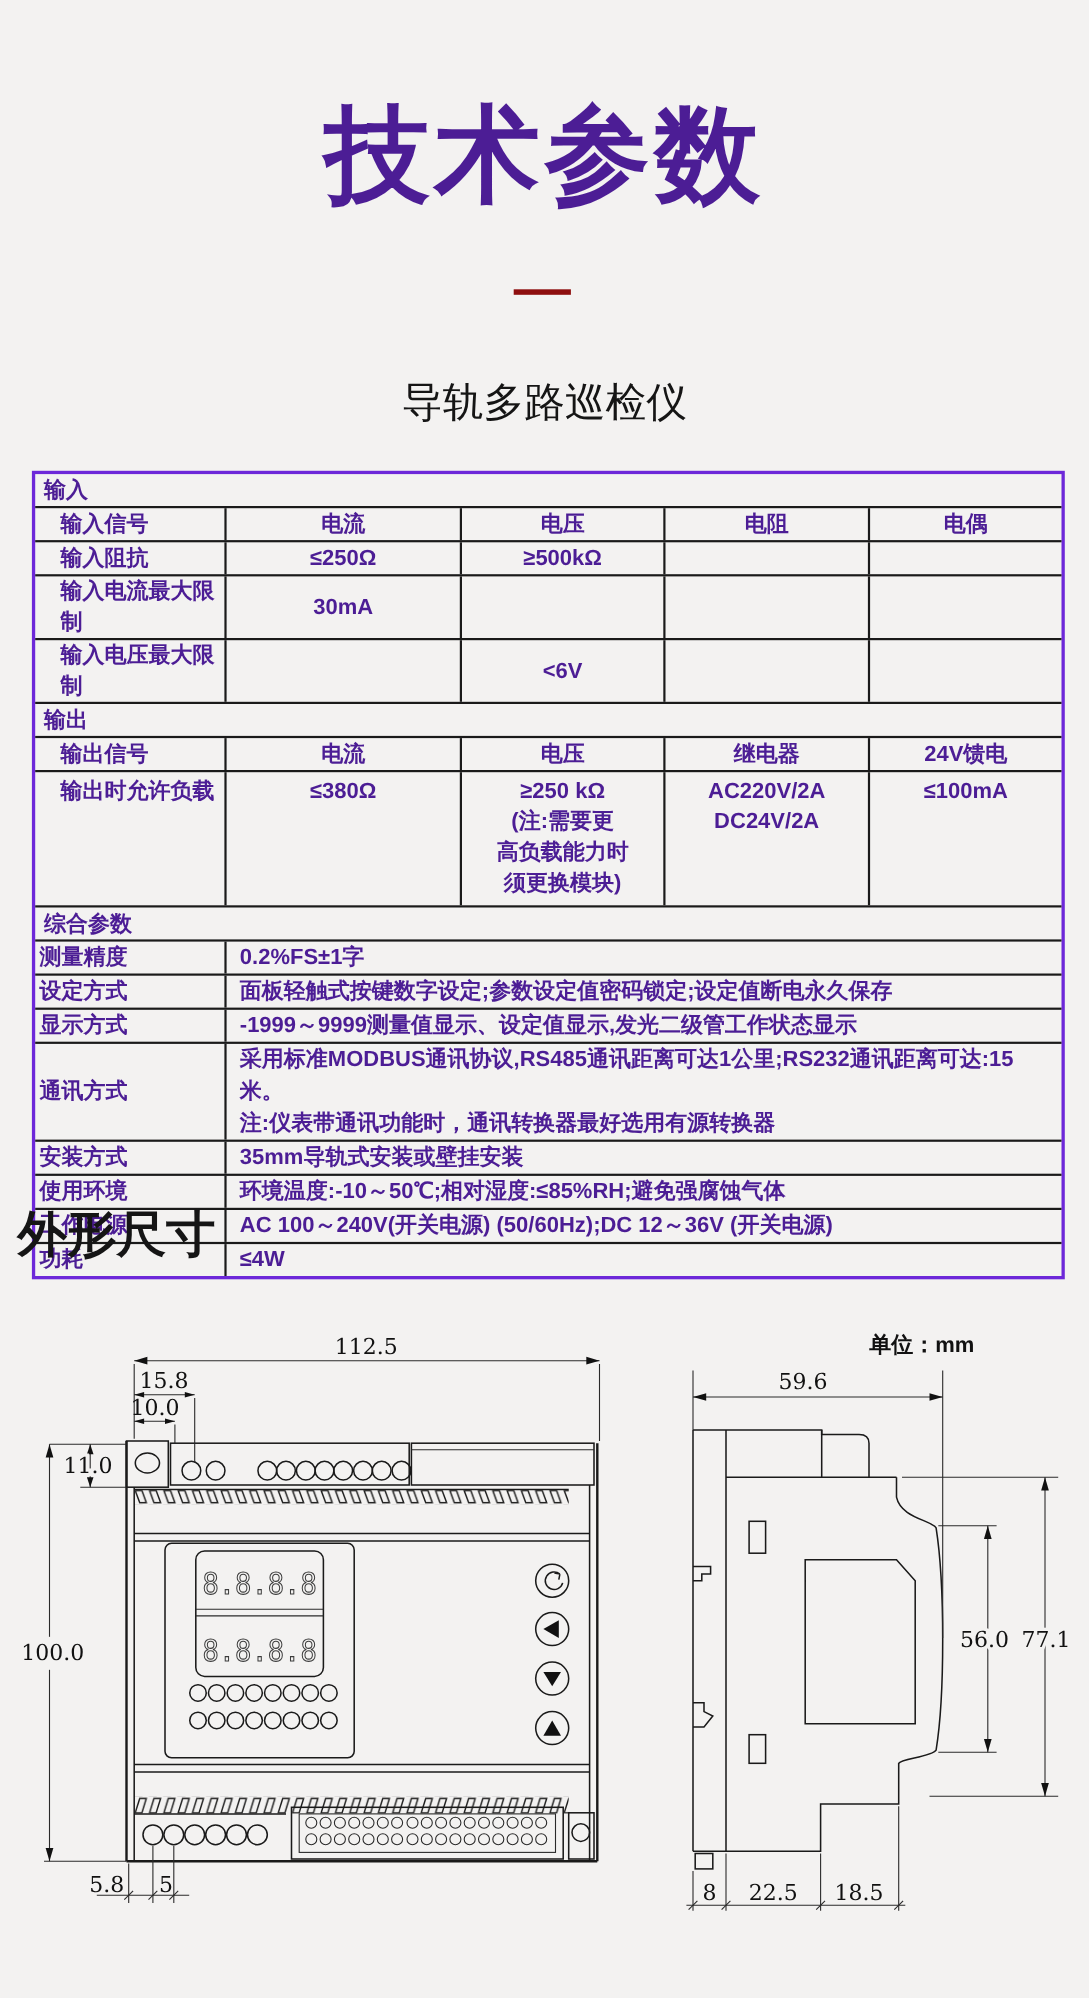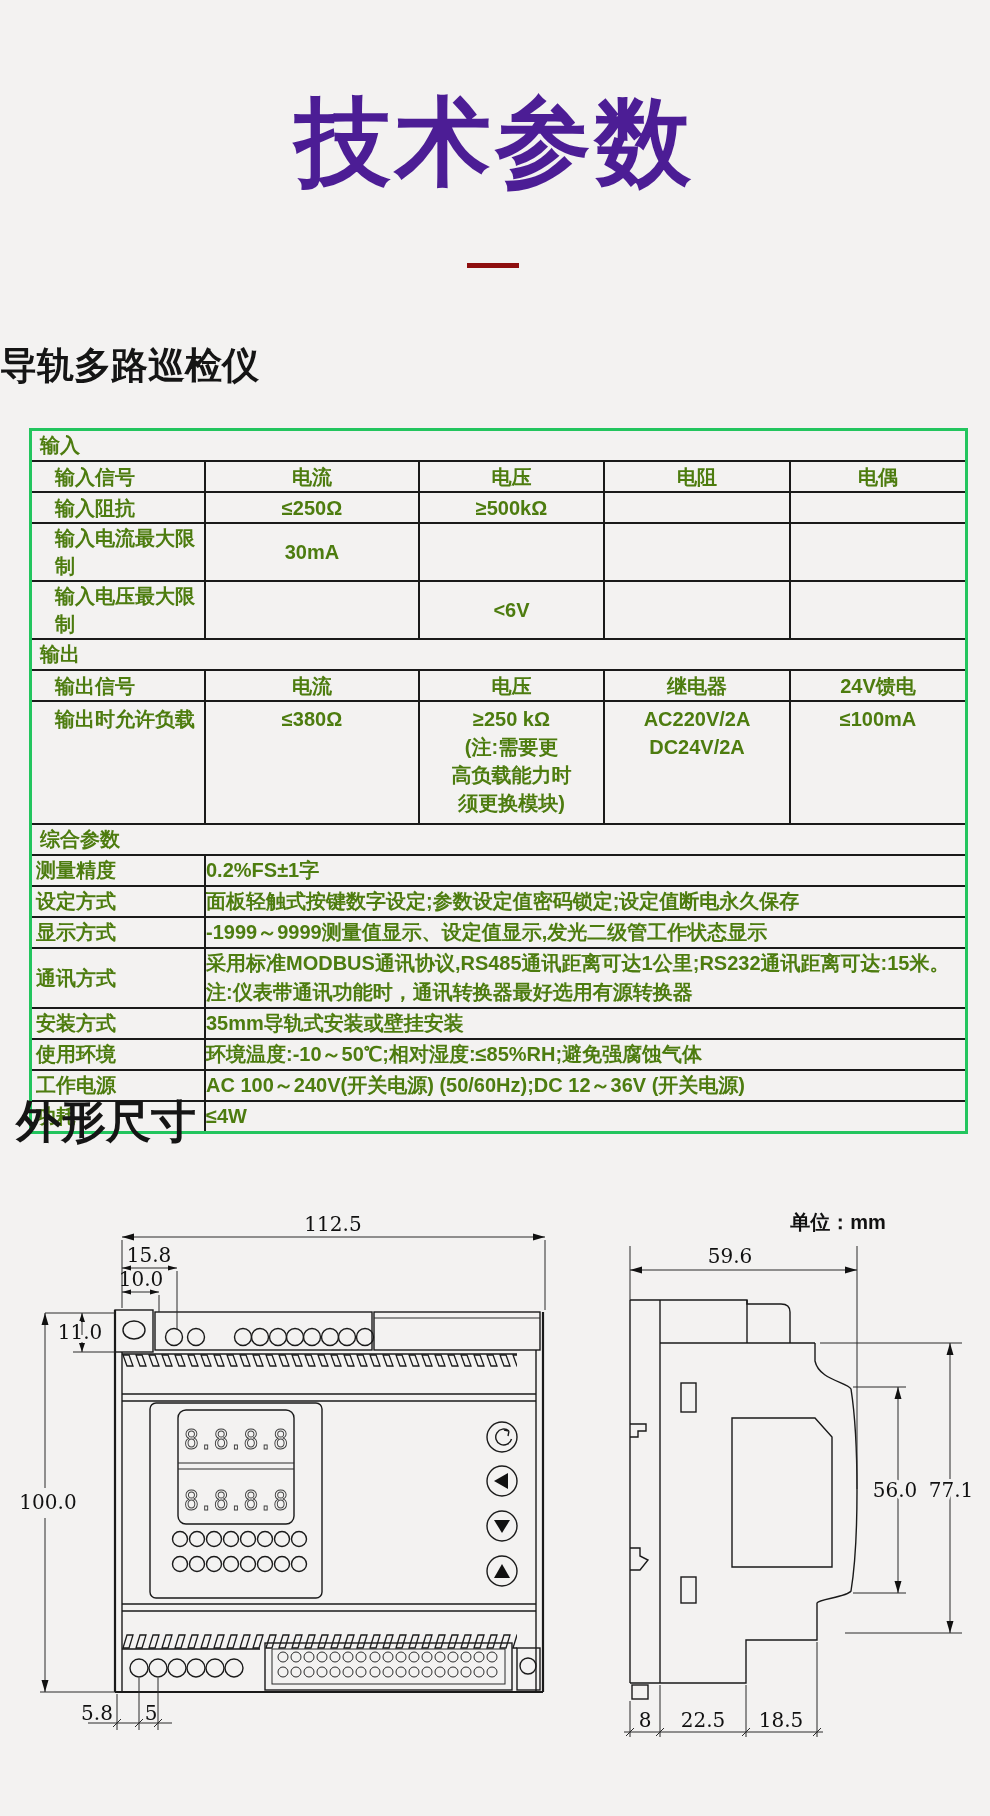--- a/index.html
+++ b/index.html
@@ -1,40 +1,40 @@
 <!DOCTYPE html>
 <html><head>
 <meta charset="utf-8">
 <style>
   html,body{margin:0;padding:0;}
   body{background:#f3f2f1;font-family:"Liberation Sans",sans-serif;color:#1a1a1a;}
   .page{position:relative;width:990px;height:1816px;background:#f3f2f1;overflow:hidden;}
   .big-title{position:absolute;top:92px;left:0;width:100%;text-align:center;
     font-size:96px;font-weight:900;letter-spacing:4px;color:#4c1d95;line-height:1.05;}
   .divider{position:absolute;top:263px;left:467px;width:52px;height:5px;}
-  .subtitle{position:absolute;top:341px;left:0;width:100%;
-    font-size:37px;font-weight:700;color:#151515;}
+  .subtitle{position:absolute;top:341px;left:0;width:100%;text-align:center;
+    font-size:37px;font-weight:400;color:#151515;}
   .section2-title{position:absolute;top:1092px;left:0;width:100%;text-align:left;
     font-size:45px;font-weight:800;color:#151515;margin-left:16px;}
   
-  .spec{position:absolute;top:428px;left:29px;width:933px;border:3px solid #22c55e;
-    font-size:20px;font-weight:700;color:#4d7c0f;}
+  .spec{position:absolute;top:428px;left:29px;width:933px;border:3px solid #6d28d9;
+    font-size:20px;font-weight:700;color:#4c1d95;}
   .row{border-top:2px solid #1a1a1a;}
   .row:first-child{border-top:none;}
   .r-section{min-height:29px;display:flex;align-items:center;padding-left:8px;}
   .r-cells{display:grid;grid-template-columns:172px 214px 185px 186px 1fr;}
   .r-cells>div{min-height:29px;display:flex;align-items:center;justify-content:center;
     text-align:center;border-left:2px solid #1a1a1a;white-space:pre-line;line-height:1.4;}
   .r-cells>div:first-child{border-left:none;justify-content:flex-start;text-align:left;padding-left:23px;}
   .r-cells.tall>div{align-items:flex-start;padding-top:3px;padding-bottom:6px;}
   .r-cells.tall>div:first-child{padding-top:3px;}
   .r-wide{display:grid;grid-template-columns:172px 1fr;}
   .r-wide>div{min-height:29px;display:flex;align-items:center;white-space:pre-line;line-height:1.45;}
   .r-wide>div:first-child{padding-left:4px;}
-  .r-wide>div:last-child{border-left:2px solid #1a1a1a;padding-right:6px;}
+  .r-wide>div:last-child{border-left:2px solid #1a1a1a;padding-left:12px;padding-right:6px;}
   
   .drawing{position:absolute;top:1200px;left:0;}
   .ln{stroke:#1a1a1a;stroke-width:1.4;fill:none;}
   .ln2{stroke:#1a1a1a;stroke-width:2.2;fill:none;}
   .thin{stroke:#2a2a2a;stroke-width:1;fill:none;}
   .dim{font-family:"DejaVu Serif",serif;font-size:20px;fill:#111;stroke:none;}
   .dimbg{paint-order:stroke;stroke:#f3f2f1;stroke-width:6px;}
   .arr{fill:#111;stroke:none;}
   .unit{font-family:"Liberation Sans",sans-serif;font-size:20px;font-weight:700;fill:#111;stroke:none;}
   .seg{font-family:"DejaVu Sans Mono",monospace;font-size:27px;fill:none;stroke:#3c3c3c;stroke-width:1;}

